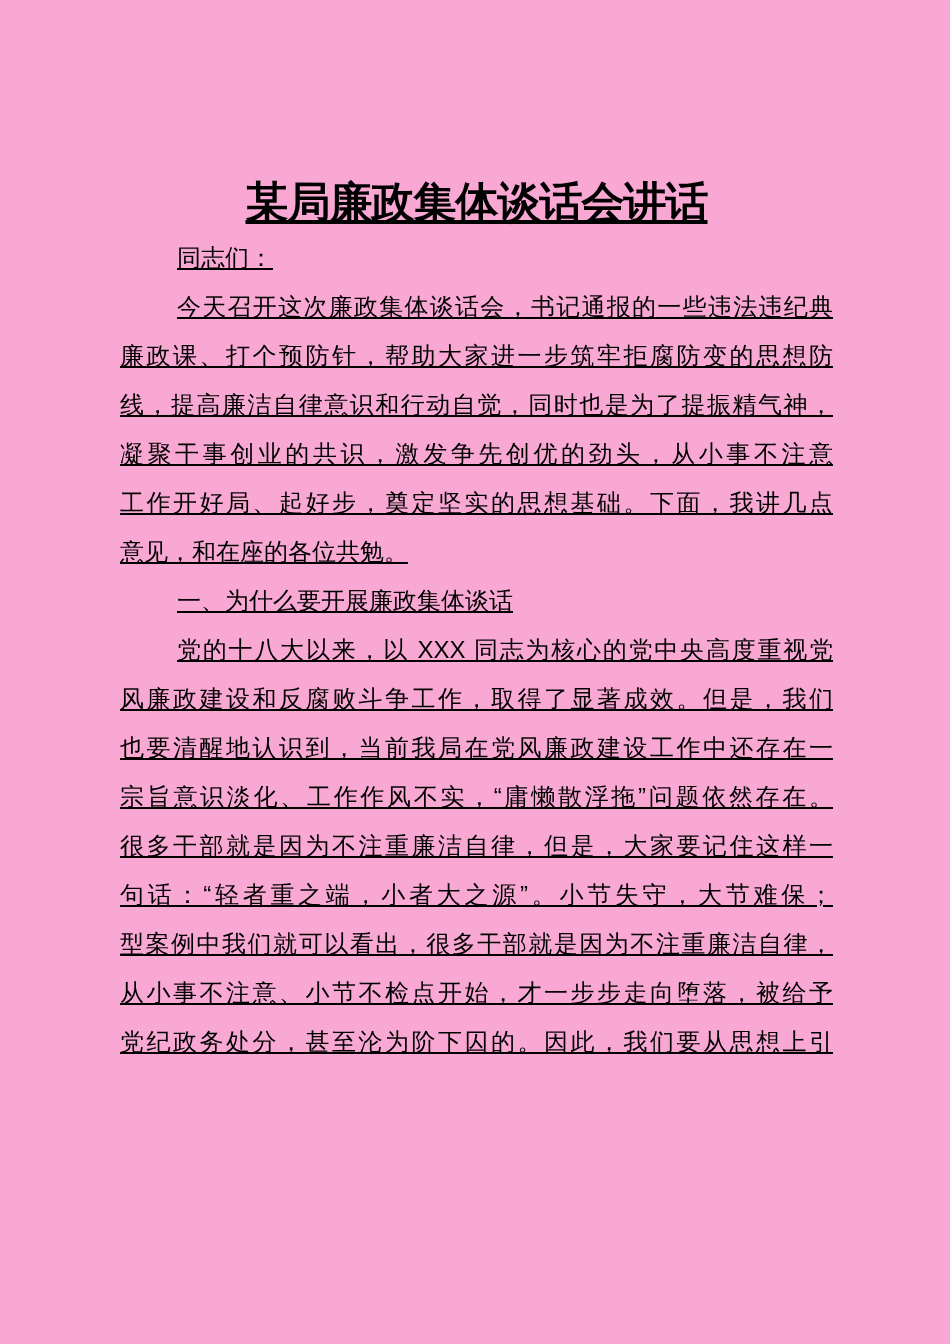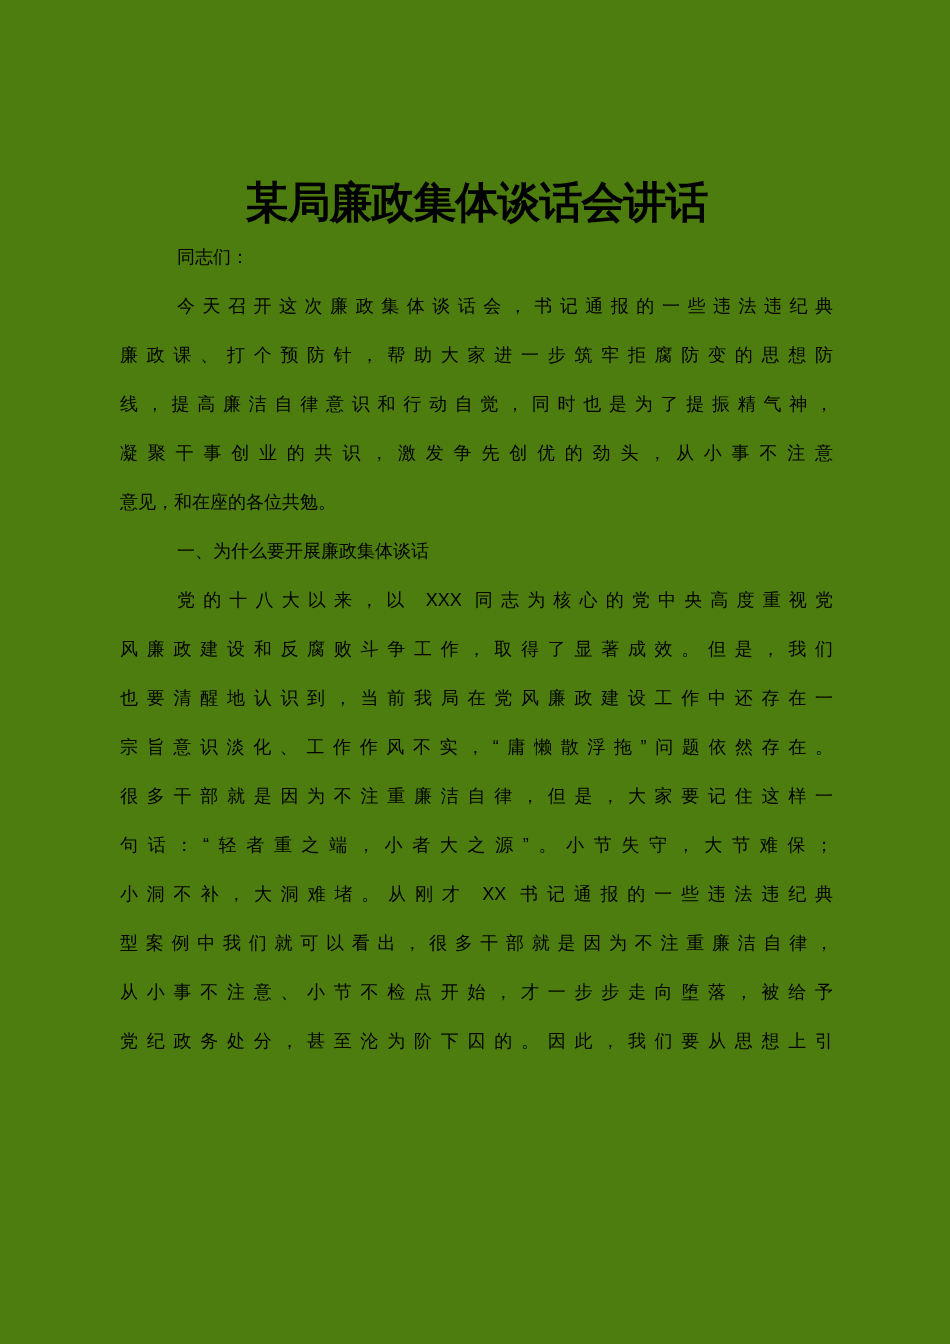--- a/index.html
+++ b/index.html
@@ -9,43 +9,44 @@
   }
   body {
     width: 950px;
     height: 1344px;
     overflow: hidden;
   }
   .page {
     position: relative;
     width: 950px;
     height: 1344px;
-    background: #4d7c0f;
+    background: #f9a8d4;
     color: #000000;
     font-family: "Liberation Sans", sans-serif;
+    text-decoration: underline;
   }
   .content {
     margin-left: 120px;
     width: 713px;
     padding-top: 177px;
   }
   .doc-title {
     margin: 0 0 4px 0;
     padding: 0;
     font-family: "Liberation Serif", serif;
     font-weight: 700;
     font-size: 43px;
     line-height: 52px;
     letter-spacing: -1px;
     text-align: center;
     white-space: nowrap;
   }
   .line {
     height: 49px;
-    font-size: 18px;
+    font-size: 24px;
     line-height: 49px;
     text-align: justify;
     text-align-last: justify;
     text-justify: inter-character;
     overflow: visible;
   }
   .line.first {
     text-indent: 57px;
   }
   .line.end {
@@ -63,27 +64,27 @@
 
 <div class="page">
   <div class="content">
     <h1 class="doc-title">某局廉政集体谈话会讲话</h1>
     <div id="doc-body">
         <div class="line first end">同志们：</div>
         <div class="line first">今天召开这次廉政集体谈话会，书记通报的一些违法违纪典</div>
         <div class="line">廉政课、打个预防针，帮助大家进一步筑牢拒腐防变的思想防</div>
         <div class="line">线，提高廉洁自律意识和行动自觉，同时也是为了提振精气神，</div>
         <div class="line">凝聚干事创业的共识，激发争先创优的劲头，从小事不注意</div>
+        <div class="line">工作开好局、起好步，奠定坚实的思想基础。下面，我讲几点</div>
         <div class="line end">意见，和在座的各位共勉。</div>
         <div class="line heading">一、为什么要开展廉政集体谈话</div>
         <div class="line first">党的十八大以来，以 XXX 同志为核心的党中央高度重视党</div>
         <div class="line">风廉政建设和反腐败斗争工作，取得了显著成效。但是，我们</div>
         <div class="line">也要清醒地认识到，当前我局在党风廉政建设工作中还存在一</div>
         <div class="line">宗旨意识淡化、工作作风不实，“庸懒散浮拖”问题依然存在。</div>
         <div class="line">很多干部就是因为不注重廉洁自律，但是，大家要记住这样一</div>
         <div class="line">句话：“轻者重之端，小者大之源”。小节失守，大节难保；</div>
-        <div class="line">小洞不补，大洞难堵。从刚才 XX 书记通报的一些违法违纪典</div>
         <div class="line">型案例中我们就可以看出，很多干部就是因为不注重廉洁自律，</div>
         <div class="line">从小事不注意、小节不检点开始，才一步步走向堕落，被给予</div>
         <div class="line">党纪政务处分，甚至沦为阶下囚的。因此，我们要从思想上引</div>
       </div>
   </div>
 </div>
 
 </body></html>

